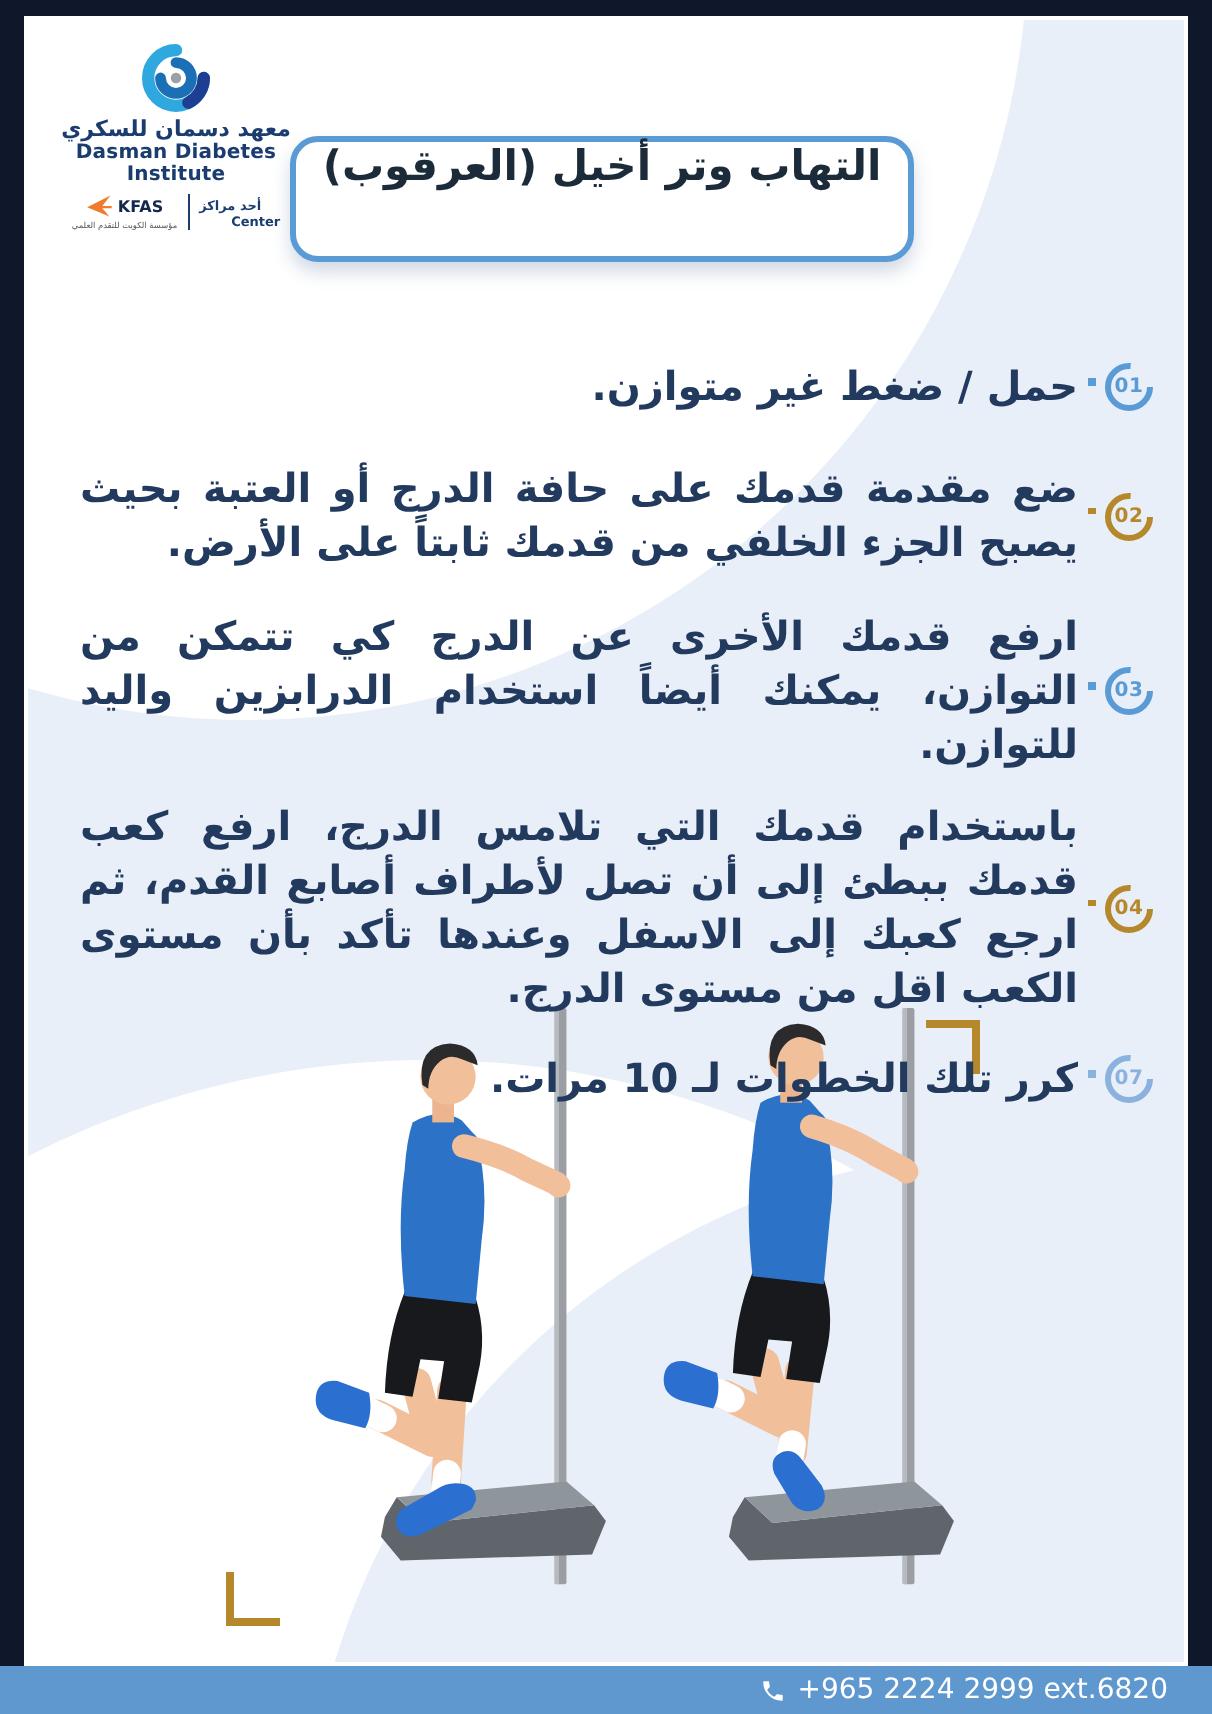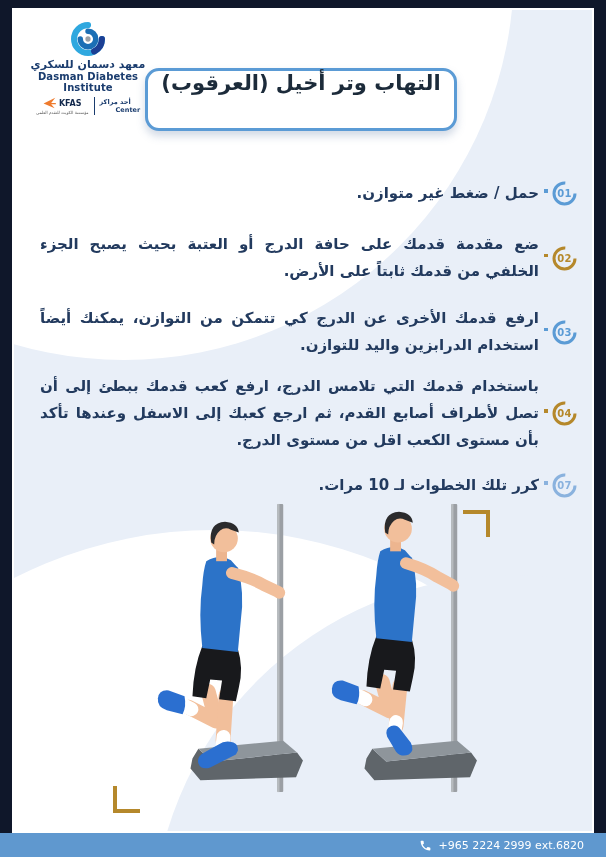--- a/index.html
+++ b/index.html
@@ -11,21 +11,21 @@
   .bg1 { width:1200px; height:1200px; top:-250px; left:-300px; background:#E9EFF8; }
   .bg2 { width:780px; height:780px; top:-430px; left:-280px; background:#ffffff; }
   .bg3 { width:880px; height:880px; top:520px; left:-240px; background:#ffffff; }
   .bg4 { width:720px; height:720px; top:565px; right:-280px; background:#E9EFF8; }
 
   
   .logo-block { position:absolute; left:16px; top:12px; width:116px; text-align:center; z-index:5; }
   .logo-swirl { display:block; margin:0 auto 2px auto; }
   .logo-ar { font-size:11px; font-weight:bold; color:#1A3C6E; direction:rtl; }
   .logo-en { font-size:10px; font-weight:bold; color:#1A3C6E; letter-spacing:0.1px; }
-  .kfas-row { margin-top:4px; display:flex; align-items:center; justify-content:center; gap:5px; }
+  .kfas-row { margin-top:4px; display:flex; align-items:flex-end; justify-content:center; gap:5px; }
   .kfas-left { display:flex; flex-direction:column; align-items:center; }
   .kfas-logo-line { display:flex; align-items:center; gap:2px; }
   .kfas-word { font-size:8px; font-weight:bold; color:#12284C; }
   .kfas-sub { font-size:4.2px; color:#555; direction:rtl; margin-top:1px; white-space:nowrap; }
   .kfas-sep { width:1px; height:18px; background:#1A3C6E; }
   .center-labels { display:flex; flex-direction:column; align-items:flex-start; line-height:1.25; }
   .center-ar { font-size:6.5px; font-weight:bold; color:#1A3C6E; direction:rtl; }
   .center-en { font-size:6.5px; font-weight:bold; color:#1A3C6E;margin-left:16px; }
 
   .title-banner { position:absolute; left:131px; top:58px; width:312px; height:63px; background:#ffffff;
@@ -35,35 +35,35 @@
 
   
   .steps { position:absolute; top:160px; right:14px; left:26px; direction:rtl; z-index:4; }
   .step-row { display:flex; align-items:center; gap:12px; }
   .m1{margin-top:10px;} .m2{margin-top:24px;} .m3{margin-top:20px;} .m4{margin-top:14px;} .m5{margin-top:18px;}
   .badge { position:relative; width:27px; height:27px; flex:0 0 27px; }
   .badge svg { position:absolute; inset:0; }
   .badge-num { position:absolute; inset:0; display:flex; align-items:center; justify-content:center;
     font-size:10px; font-weight:bold; letter-spacing:0.3px; direction:ltr; }
   .badge-dot { position:absolute; left:-7px; top:9px; width:3.5px; height:3.5px; }
-  .step-text { flex:1; font-size:15px; font-weight:bold; color:#223A5E; line-height:27px;
+  .step-text { flex:1; font-size:20px; font-weight:bold; color:#223A5E; line-height:27px;
     text-align:justify; text-align-last:right; }
   .single { text-align:right; }
 
   
   .illustration { position:absolute; top:492px; left:0; right:0; height:308px; z-index:3; }
   .figures { position:absolute; inset:0; display:flex; justify-content:center; align-items:flex-start; gap:16px; transform:translateX(10px); }
   .bracket { position:absolute; width:27px; height:27px; z-index:6; }
   .bracket-tr { right:102px; top:8px; border-top:4px solid #B5882B; border-right:4px solid #B5882B; }
   .bracket-bl { left:99px; bottom:-3px; border-bottom:4px solid #B5882B; border-left:4px solid #B5882B; }
 
   
   .footer { position:absolute; left:0; right:0; bottom:0; height:24px; background:#5F98CF;
     display:flex; align-items:center; justify-content:flex-end; gap:78px; padding-right:22px; z-index:10; }
-  .footer-item { display:flex; align-items:center; gap:6px; color:#ffffff; font-size:11px; }
+  .footer-item { display:flex; align-items:center; gap:6px; color:#ffffff; font-size:14px; }
 </style>
 </head>
 <body>
 
 <div class="page">
   <div class="content">
     <div class="bg-circle bg1"></div>
     <div class="bg-circle bg2"></div>
     <div class="bg-circle bg3"></div>
     <div class="bg-circle bg4"></div>

